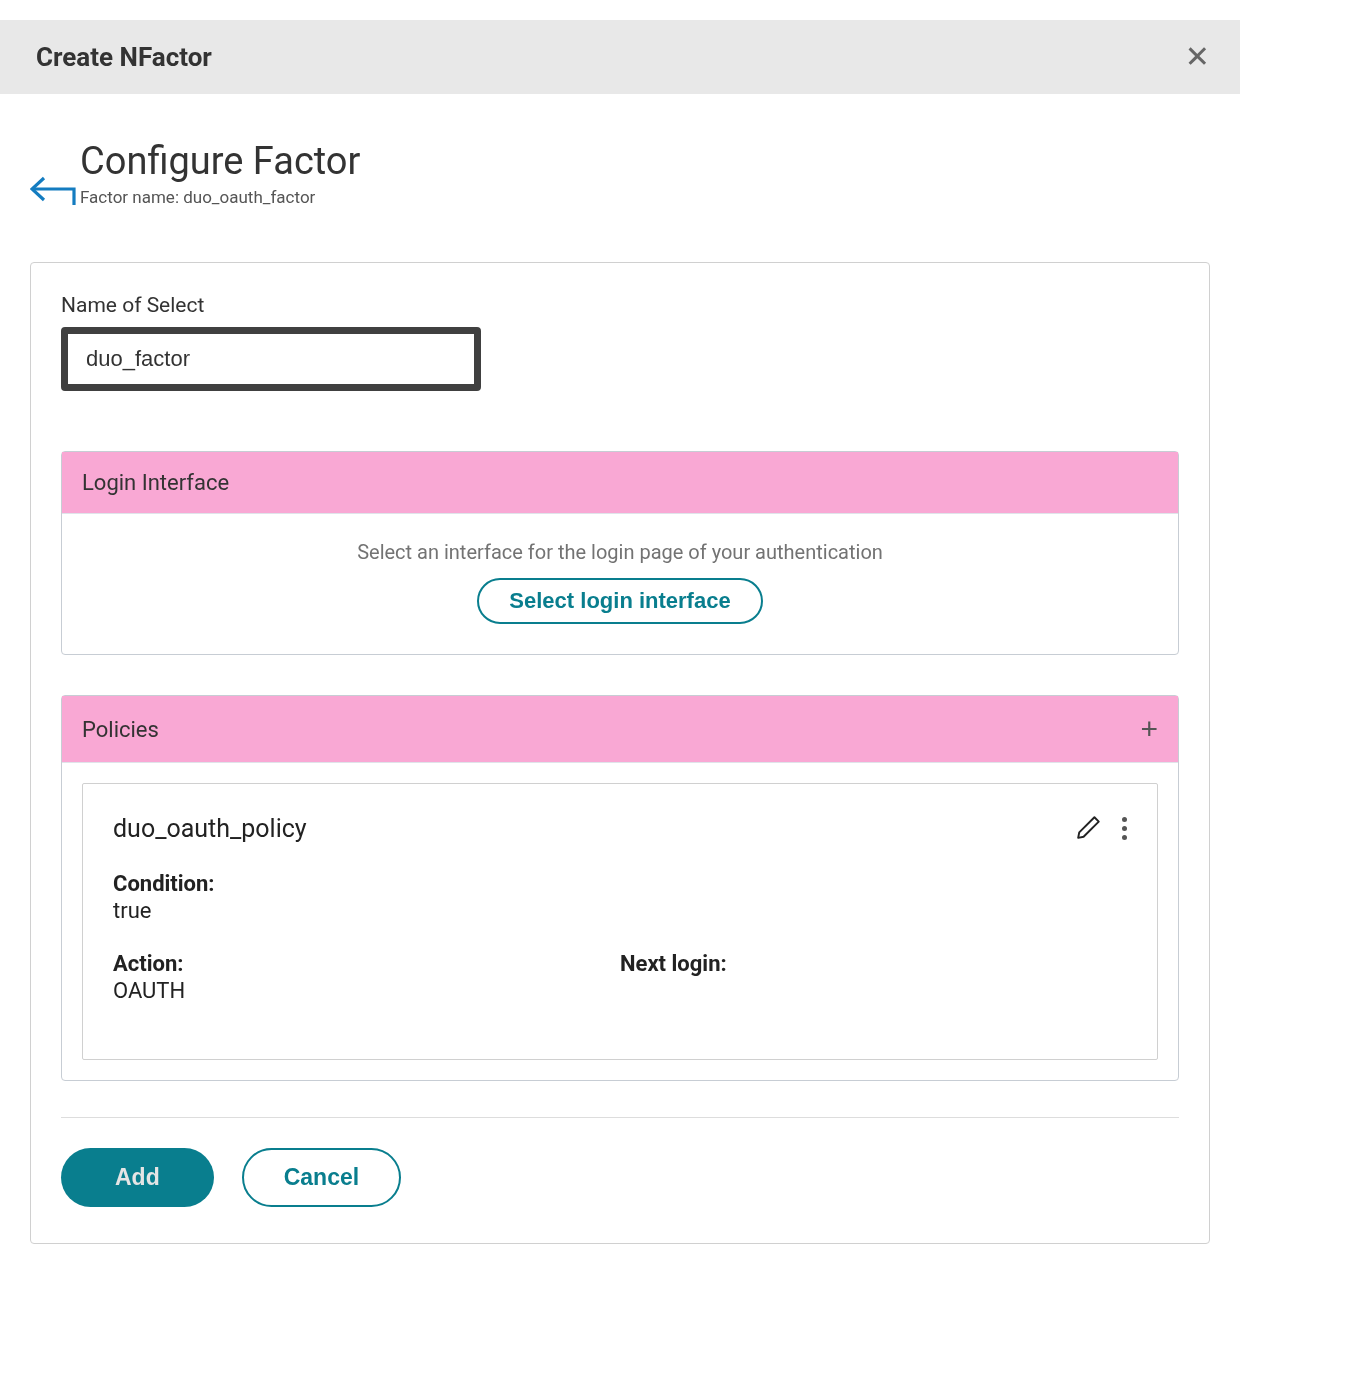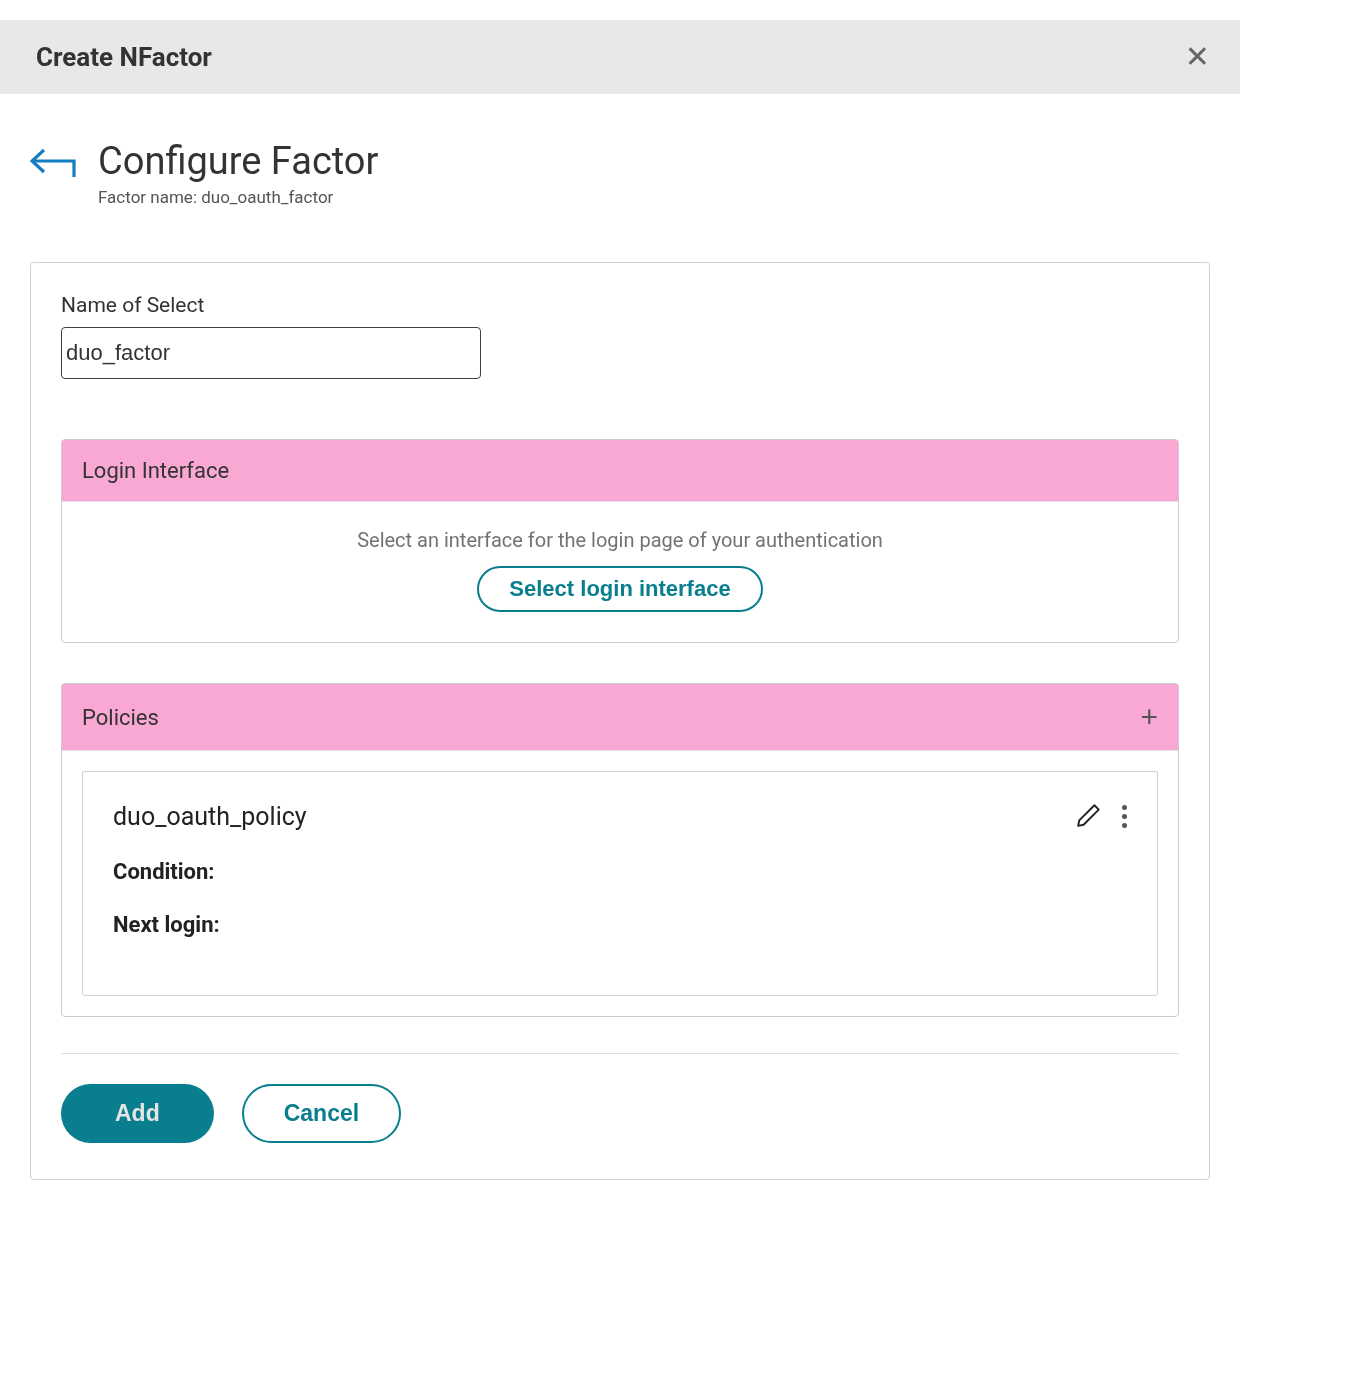--- a/index.html
+++ b/index.html
@@ -33,22 +33,21 @@
     cursor: pointer;
     background: none;
     border: none;
     line-height: 1;
   }
   .content {
     padding: 45px 30px 30px 30px;
   }
   .page-header {
     display: flex;
-    align-items: flex-start;
-    gap: 18px;
+    align-items: flex-end;
     margin-bottom: 55px;
   }
   .back-arrow {
     color: #0d7db1;
     cursor: pointer;
     margin-top: 8px;
   }
   .back-arrow svg { display: block; }
   .page-title {
     font-size: 38px;
@@ -66,23 +65,23 @@
     padding: 30px 30px 36px 30px;
   }
   .field-label {
     font-size: 21px;
     color: #333;
     margin-bottom: 10px;
     display: block;
   }
   .text-input {
     width: 420px;
-    padding: 12px 4px;
-    font-size: 22px;
-    border: 1px solid #404040;
+    padding: 12px 18px;
+    font-size: 22px;
+    border: 7px solid #404040;
     border-radius: 4px;
     color: #333;
   }
   .sub-panel {
     border: 1px solid #c7cdd4;
     border-radius: 4px;
     margin-top: 60px;
   }
   .sub-panel-header {
     background: #f9a8d4;
@@ -279,24 +278,29 @@
                   <span></span>
                   <span></span>
                   <span></span>
                 </button>
               </div>
             </div>
 
             <div class="policy-row">
               <div class="policy-col">
                 <div class="policy-label">Condition:</div>
+                <div class="policy-value">true</div>
               </div>
             </div>
 
             <div class="policy-row">
+              <div class="policy-col">
+                <div class="policy-label">Action:</div>
+                <div class="policy-value">OAUTH</div>
+              </div>
               <div class="policy-col">
                 <div class="policy-label">Next login:</div>
                 <div class="policy-value"></div>
               </div>
             </div>
           </div>
 
         </div>
       </div>
 

